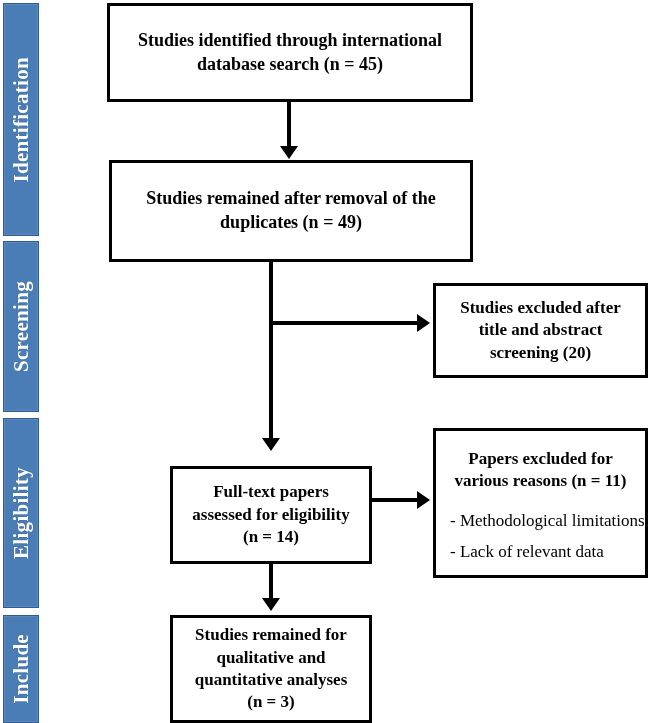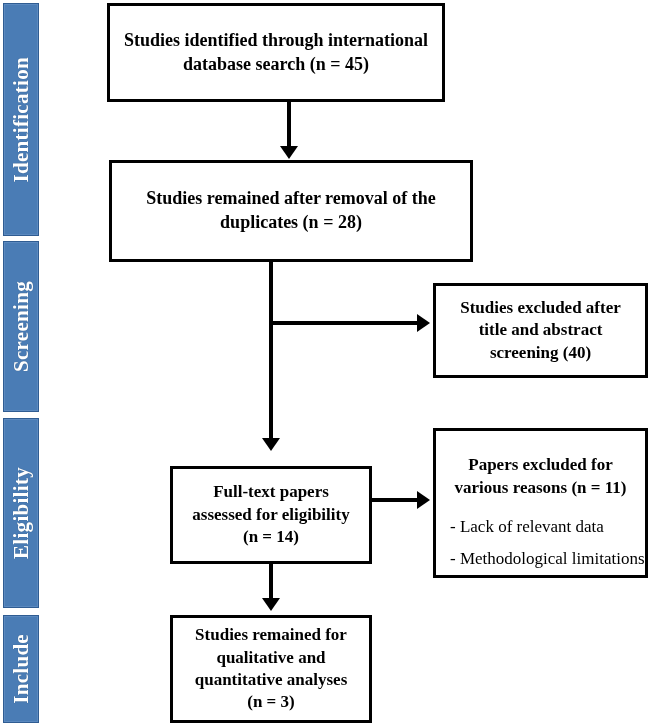--- a/index.html
+++ b/index.html
@@ -69,34 +69,34 @@
   }
   .reason-item {
     font-weight: normal;
     font-size: 17px;
     line-height: 1.35;
     color: #000000;
     margin: 9px 0 0 0;
     white-space: nowrap;
   }
 
-  #node-identified  { left:107px; top:3px;   width:338px; height:99px; }
+  #node-identified  { left:107px; top:3px;   width:366px; height:99px; }
   #node-identified  .node-text { font-size: 18px; }
 
   #node-deduped     { left:109px; top:160px; width:364px; height:102px; }
   #node-deduped     .node-text { font-size: 18px; }
 
   #node-excluded-ta { left:433px; top:283px; width:215px; height:95px; }
   #node-excluded-ta .node-text { font-size: 17px; }
 
   #node-fulltext    { left:170px; top:466px; width:202px; height:98px; }
   #node-fulltext    .node-text { font-size: 17px; }
 
   #node-excluded-ft { left:433px; top:428px; width:215px; height:150px;
-                      justify-content: flex-end; padding-top: 10px; }
+                      justify-content: center; padding-top: 10px; }
   #node-excluded-ft .node-text { font-size: 17px; align-self: center; }
 
   #node-included    { left:170px; top:615px; width:202px; height:108px;font-family:Liberation Serif, serif; }
   #node-included    .node-text { font-size: 17px; }
 
   
   .line-v {
     position: absolute;
     width: 4px;
     background: #000000;
@@ -157,41 +157,41 @@
   <div class="line-v" style="left:269px; top:548px; height:52px;"></div>
   <div class="arrow-down" style="left:262px; top:598px;"></div>
 
   <div class="node" id="node-identified">
     <div class="node-text">Studies identified through international
 database search (n = 45)</div>
   </div>
 
   <div class="node" id="node-deduped">
     <div class="node-text">Studies remained after removal of the
-duplicates (n = 28)</div>
+duplicates (n = 49)</div>
   </div>
 
   <div class="node" id="node-excluded-ta">
     <div class="node-text">Studies excluded after
 title and abstract
-screening (40)</div>
+screening (20)</div>
   </div>
 
   <div class="node" id="node-fulltext">
     <div class="node-text">Full-text papers
 assessed for eligibility
 (n = 14)</div>
   </div>
 
   <div class="node" id="node-excluded-ft">
     <div class="node-text">Papers excluded for
 various reasons (n = 11)</div>
     <div class="node-reasons">
+      <div class="reason-item">- Methodological limitations</div>
       <div class="reason-item">- Lack of relevant data</div>
-      <div class="reason-item">- Methodological limitations</div>
     </div>
   </div>
 
   <div class="node" id="node-included">
     <div class="node-text">Studies remained for
 qualitative and
 quantitative analyses
 (n = 3)</div>
   </div>
 

